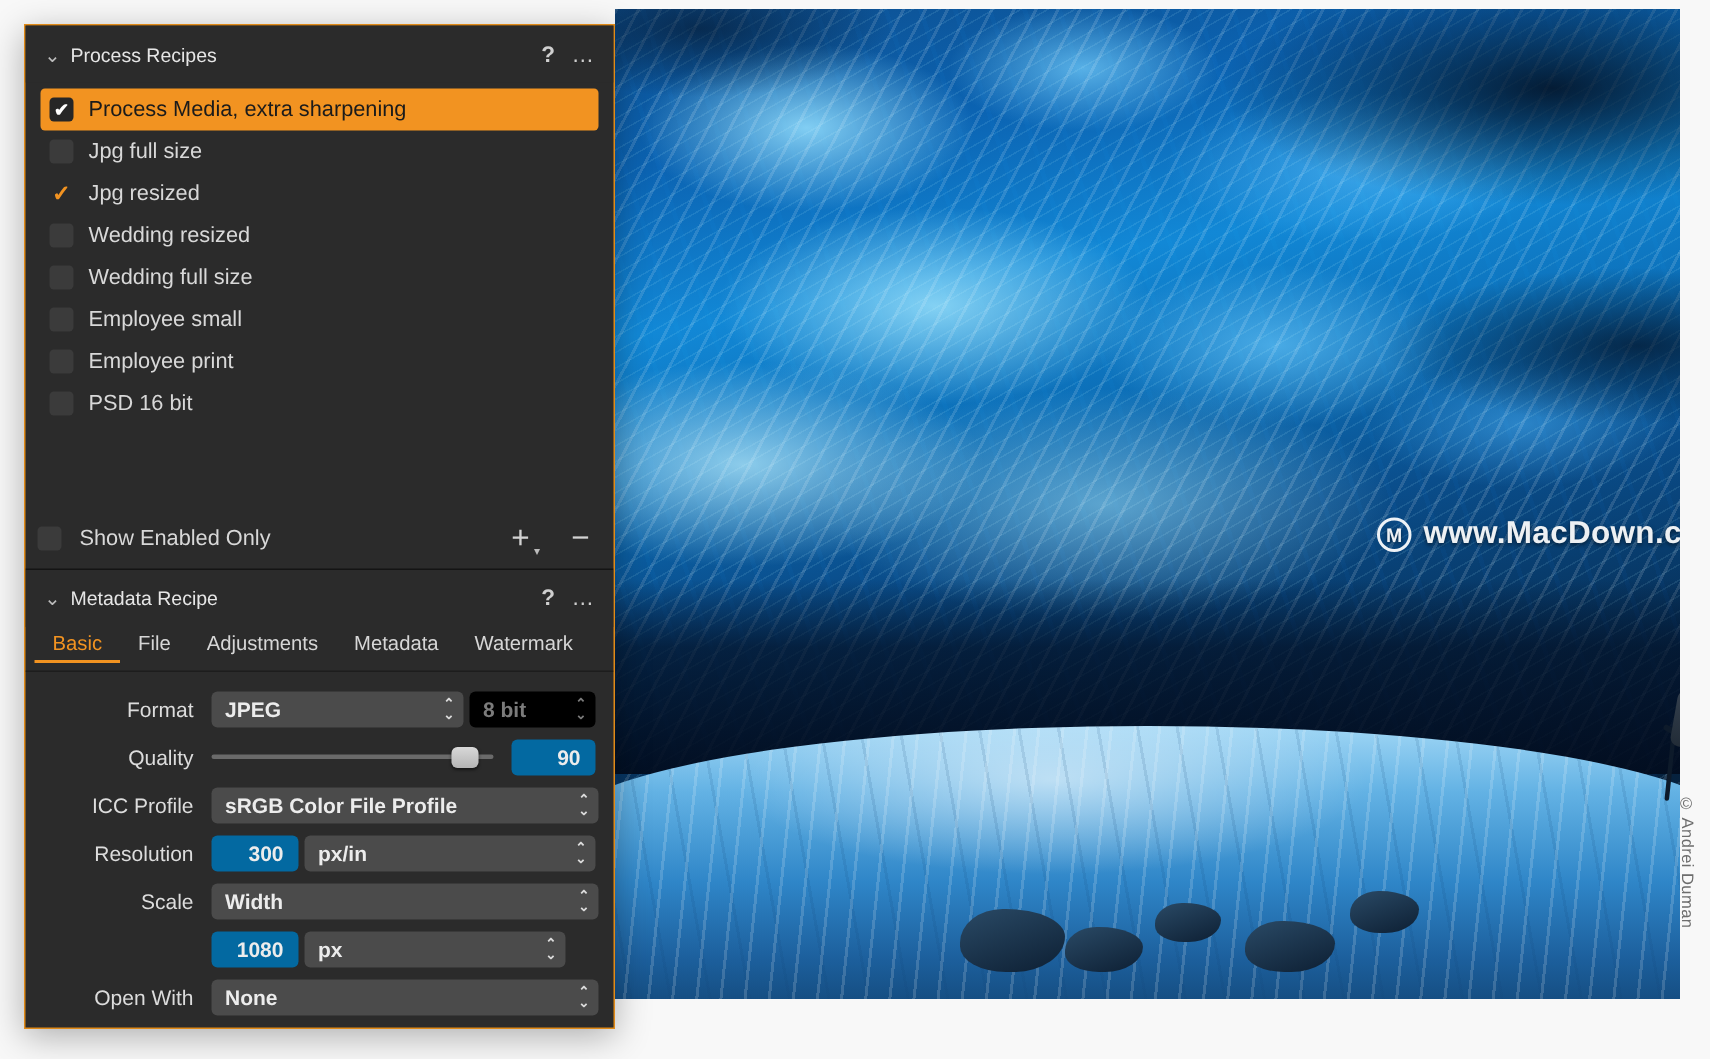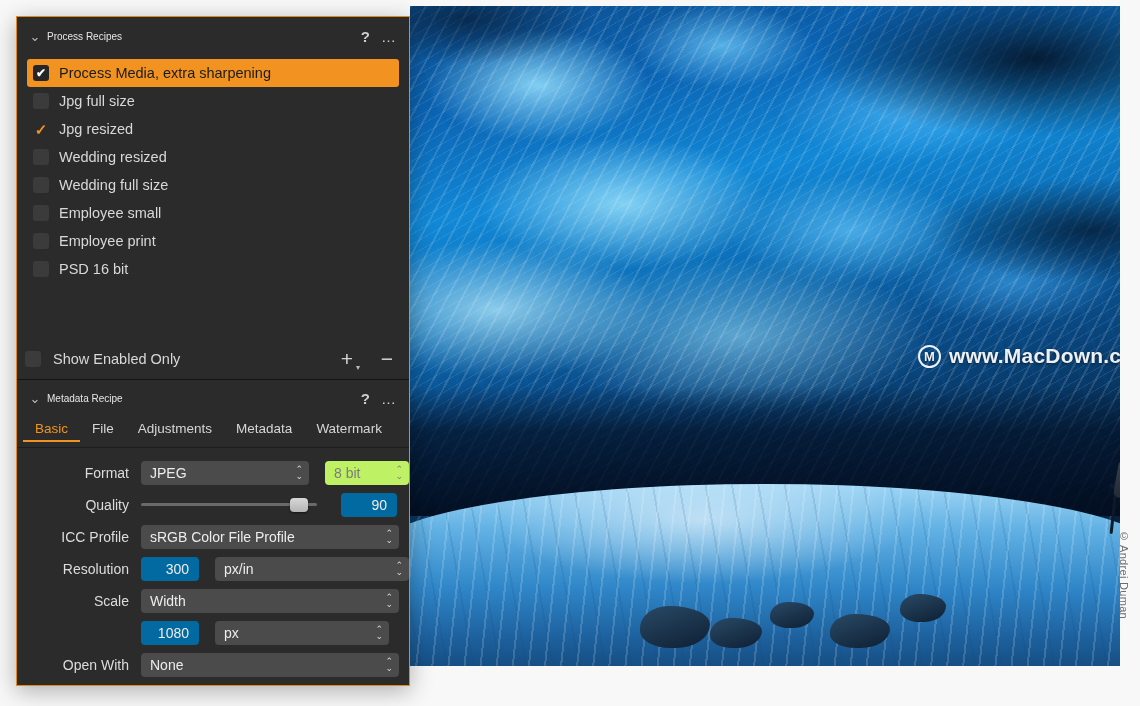--- a/index.html
+++ b/index.html
@@ -111,21 +111,21 @@
     height: 38px; flex: 0 0 38px;
     display: flex; align-items: center;
     padding: 0 12px 0 10px;
     background: #2b2b2b;
     color: #e9e9e9;
   }
   .chev {
     width: 16px; font-size: 13px; color: #bdbdbd; line-height: 1;
     display: inline-block; text-align: center;
   }
-  .sec-title { font-size: 10px; color: #e6e6e6; flex: 1; padding-left: 4px; }
+  .sec-title { font-size: 13px; color: #e6e6e6; flex: 1; padding-left: 4px; }
   .head-icons { display: flex; align-items: center; gap: 11px; }
   .ic-help { font-size: 15px; font-weight: bold; color: #cfcfcf; line-height: 1; }
   .ic-dots { font-size: 15px; color: #cfcfcf; line-height: 1; letter-spacing: 1px; }
 
   .recipe-list { padding: 4px 10px 0 10px; flex: 0 0 auto; }
   .recipe-row {
     height: 28px; display: flex; align-items: center;
     padding: 0 6px; border-radius: 3px;
     font-size: 14.5px; color: #d8d8d8;
   }
@@ -168,31 +168,31 @@
     line-height: 1;
   }
   .tab.active { color: #f29321; border-bottom-color: #f29321; }
 
   .form { padding: 10px 12px 0 12px; }
   .frow { display: flex; align-items: center; height: 30px; margin-bottom: 2px; }
   .flabel {
     width: 112px; flex: 0 0 112px; text-align: right; padding-right: 12px;
     font-size: 14px; color: #dcdcdc;
   }
-  .fctl { flex: 1; display: flex; align-items: center; gap: 16px; }
+  .fctl { flex: 1; display: flex; align-items: center; gap: 4px; font-weight: bold; }
 
   .select {
     position: relative; height: 24px;
     background: #4b4b4b; border-radius: 4px;
     display: flex; align-items: center;
     padding: 0 22px 0 9px;
     font-size: 14px; color: #ececec;
     white-space: nowrap;
   }
-  .select.disabled { background: #bef264; color: #7b7b7b; }
+  .select.disabled { background: #000000; color: #7b7b7b; }
   .stepper {
     position: absolute; right: 6px; top: 50%; transform: translateY(-50%);
     display: flex; flex-direction: column; line-height: 7px;
     font-size: 9px; color: #dcdcdc;
   }
   .select.disabled .stepper { color: #7b7b7b; }
   .numfield {
     height: 24px; background: #0369a1; border-radius: 4px;
     display: flex; align-items: center; justify-content: flex-end;
     padding: 0 10px; font-size: 14px; color: #ececec;

